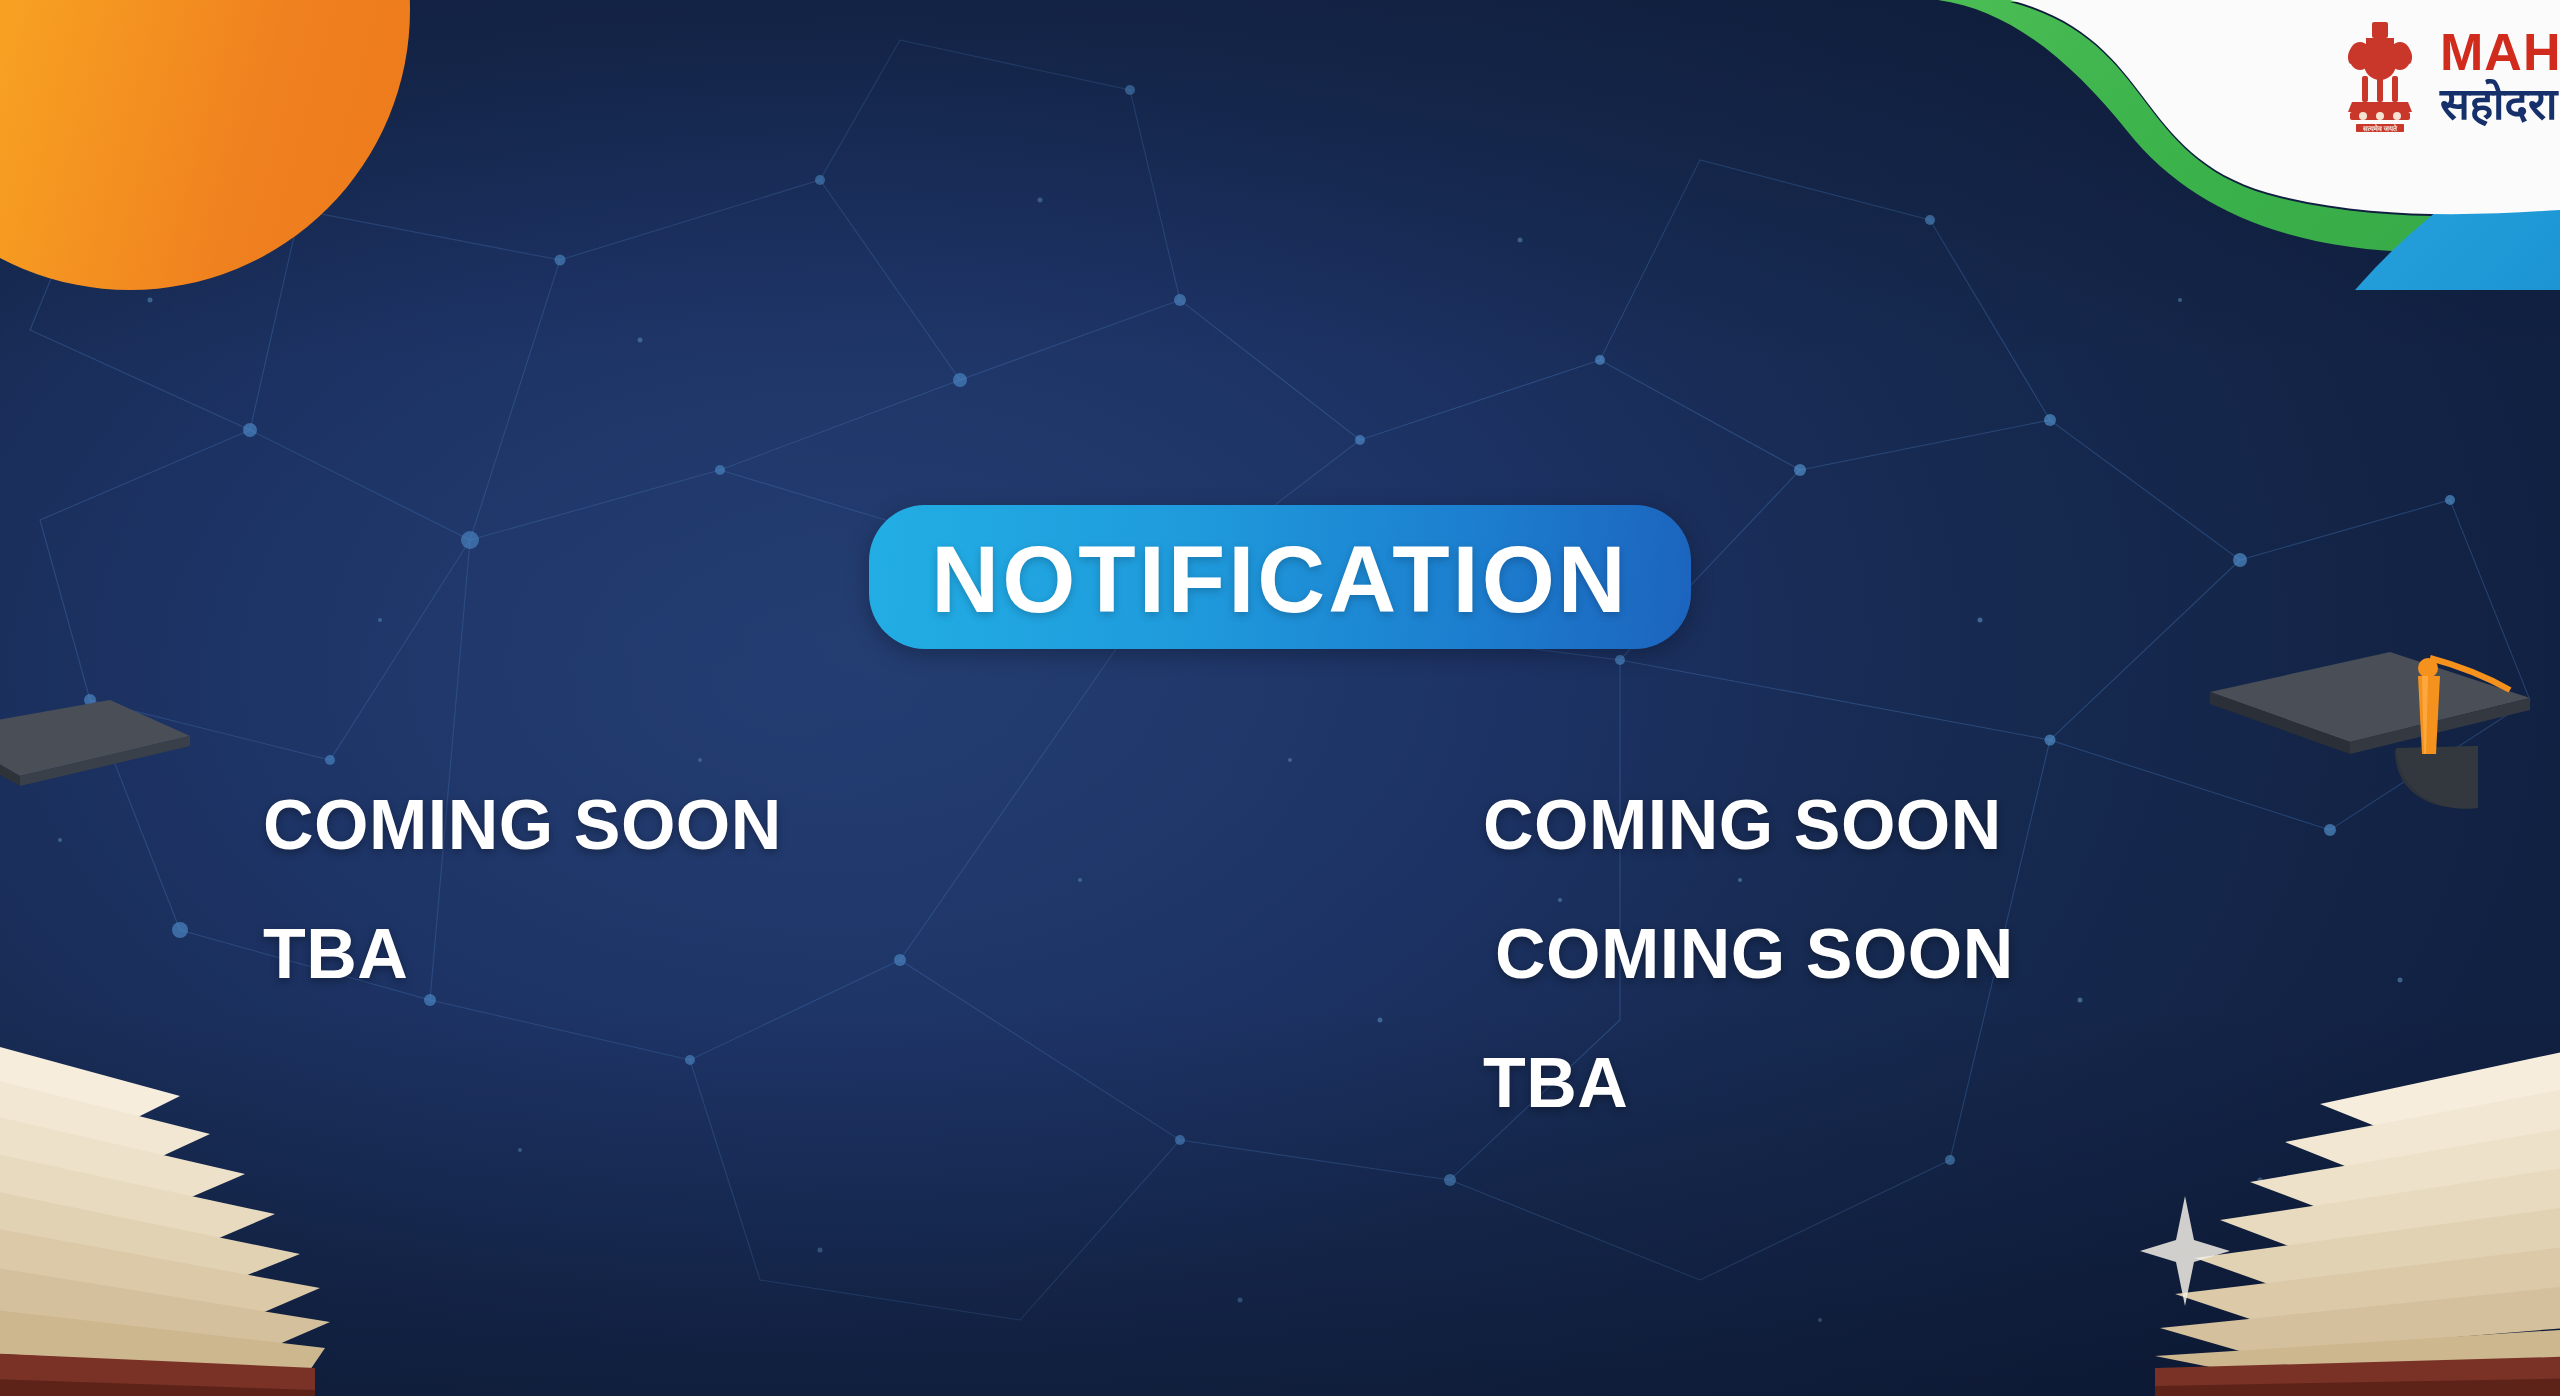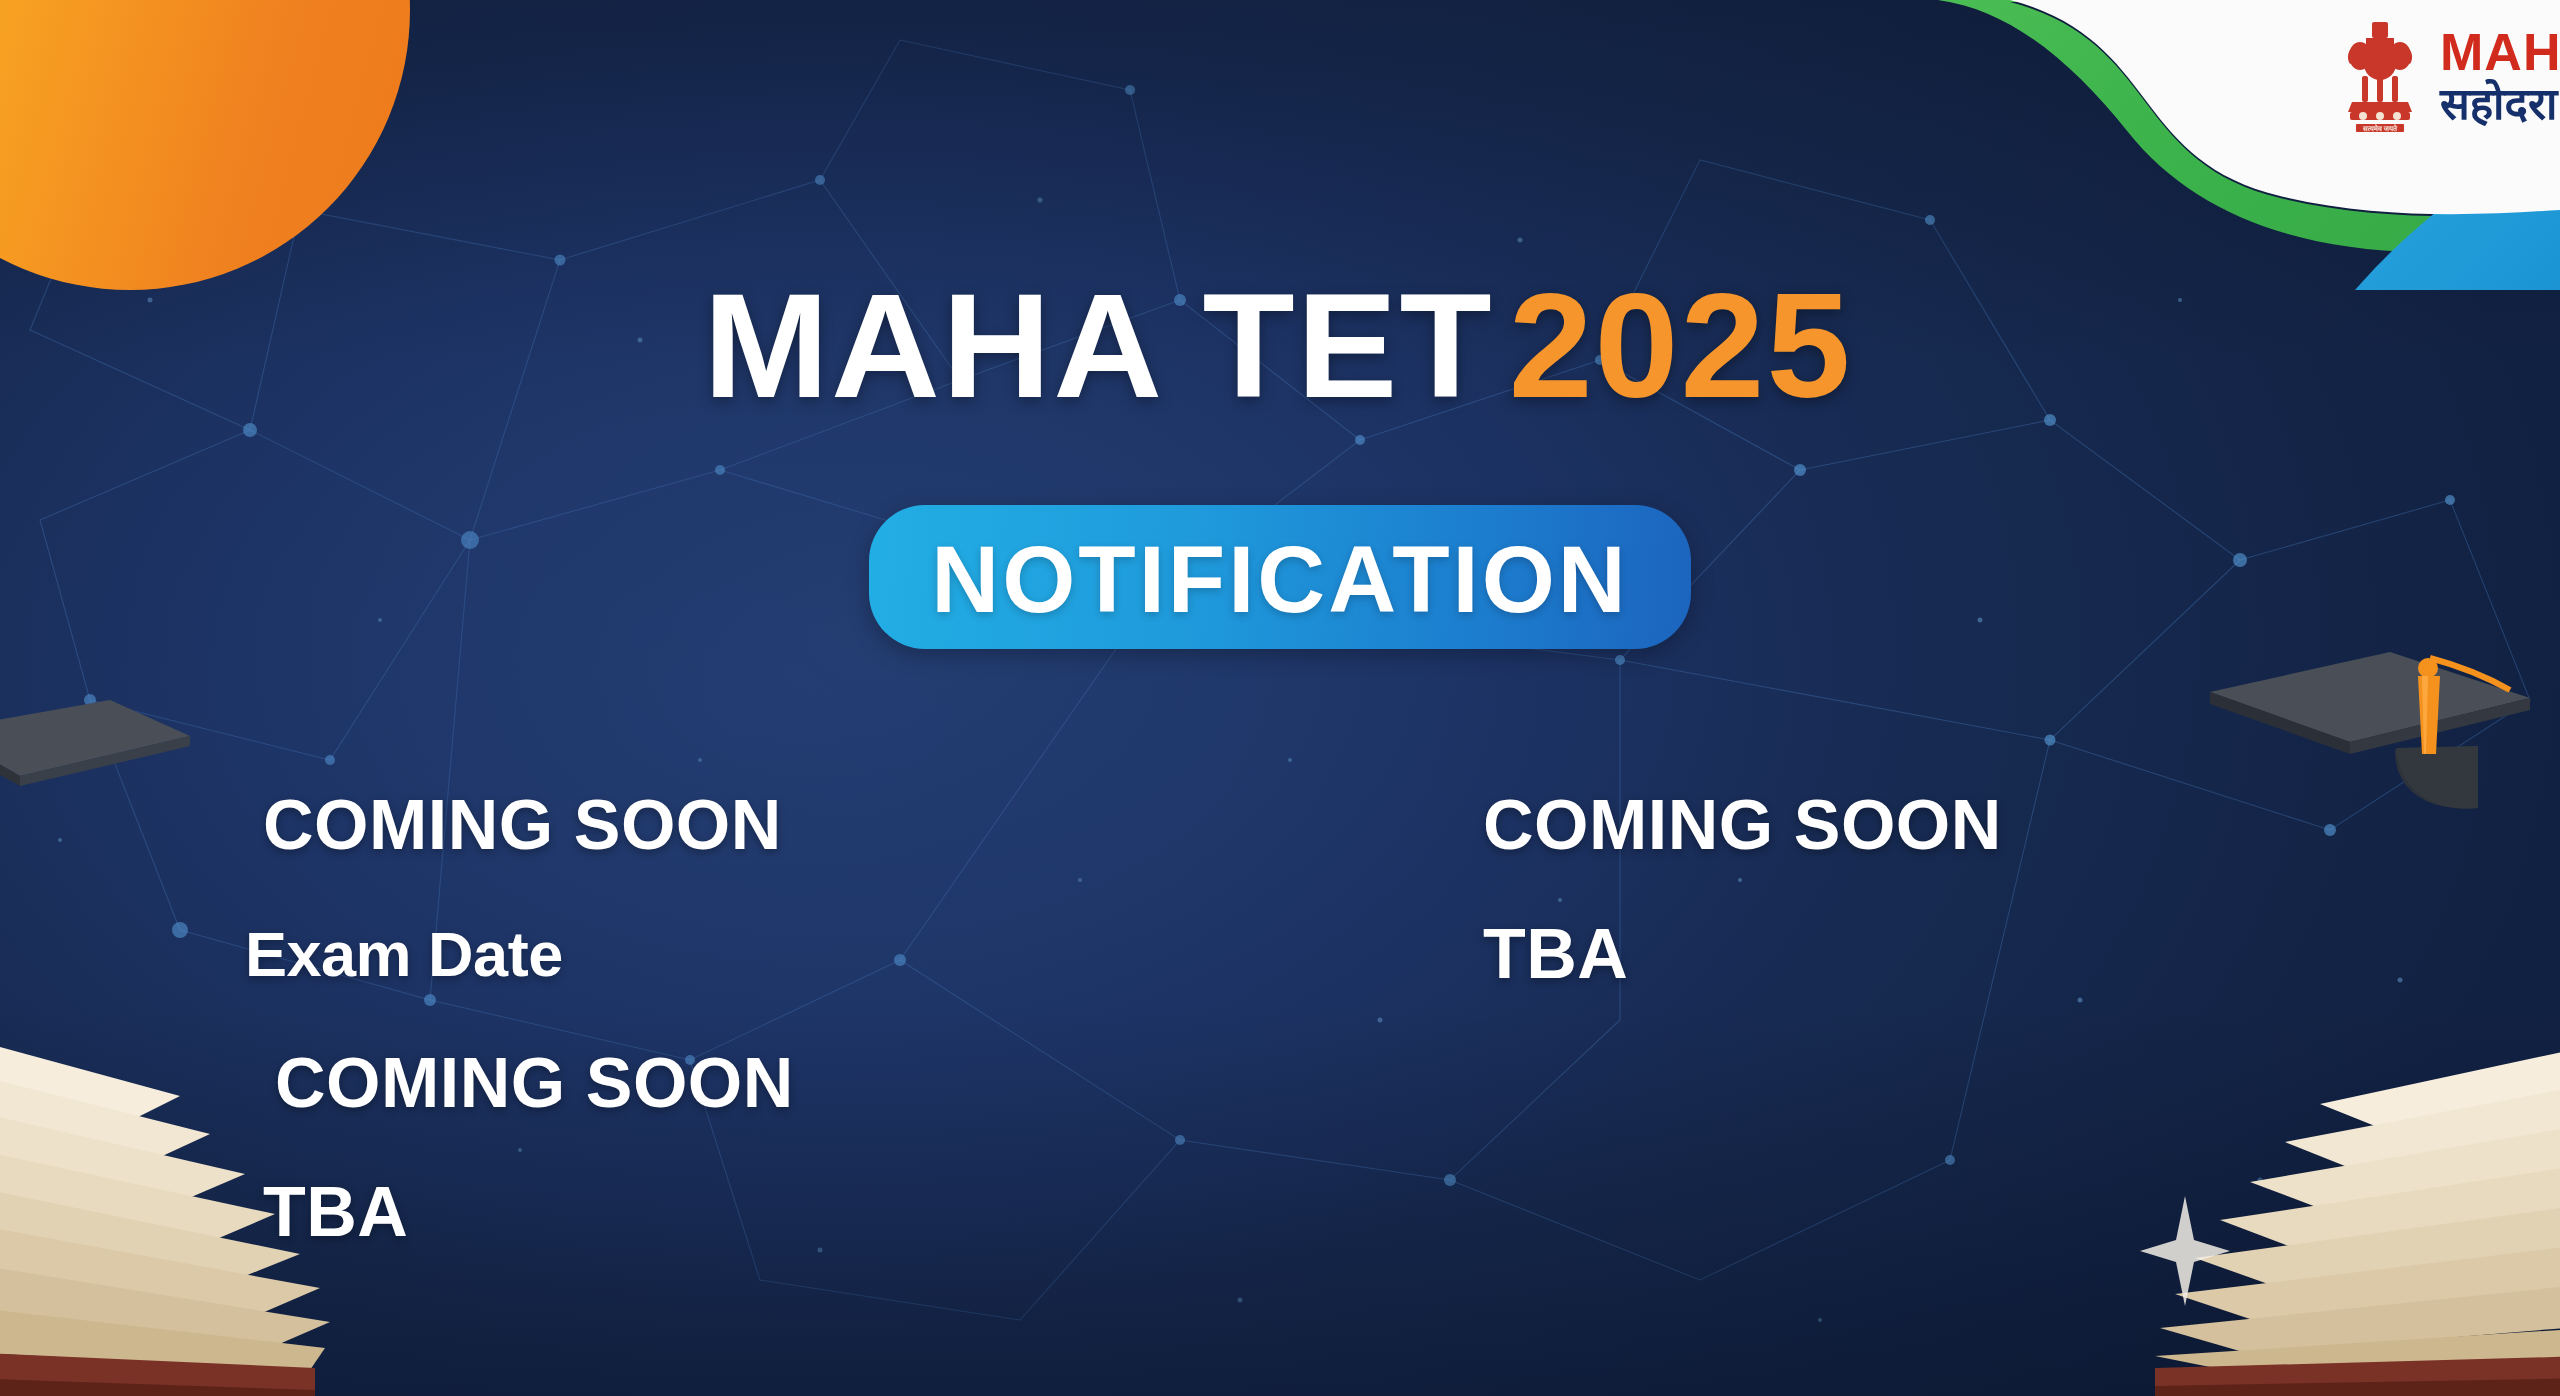--- a/index.html
+++ b/index.html
@@ -321,44 +321,38 @@
         <rect x="20" y="108" width="48" height="8" rx="1"></rect>
       </g>
       <text x="44" y="115" font-family="'Liberation Sans',sans-serif" font-size="7" fill="#f6ece2" text-anchor="middle" font-weight="bold">सत्यमेव जयते</text>
     </svg>
     <div class="logo-text">
       <div class="logo-maha">MAHA</div>
       <div class="logo-sub">सहोदरा</div>
     </div>
   </div>
 
-  <div class="title-row">
-    <span class="title-main">MAHA TET</span><span class="title-year">2025</span>
-  </div>
 
   <div class="badge-wrap">
     <div class="badge">
       <span class="badge-text">NOTIFICATION</span>
     </div>
   </div>
 
   <div class="info">
     <div class="info-grid">
 
       <div class="cell cell-value indent-1">
         <span>COMING SOON</span>
       </div>
 
       <div class="cell cell-value indent-1">
         <span>COMING SOON</span>
       </div>
 
-      <div class="cell cell-label">
-        <span>Exam Date</span>
-      </div>
       <div class="cell cell-value indent-1">
         <span>TBA</span>
       </div>
 
       <div class="cell cell-value indent-2">
         <span>COMING SOON</span>
       </div>
 
       <div class="cell cell-label">
         <span></span>

